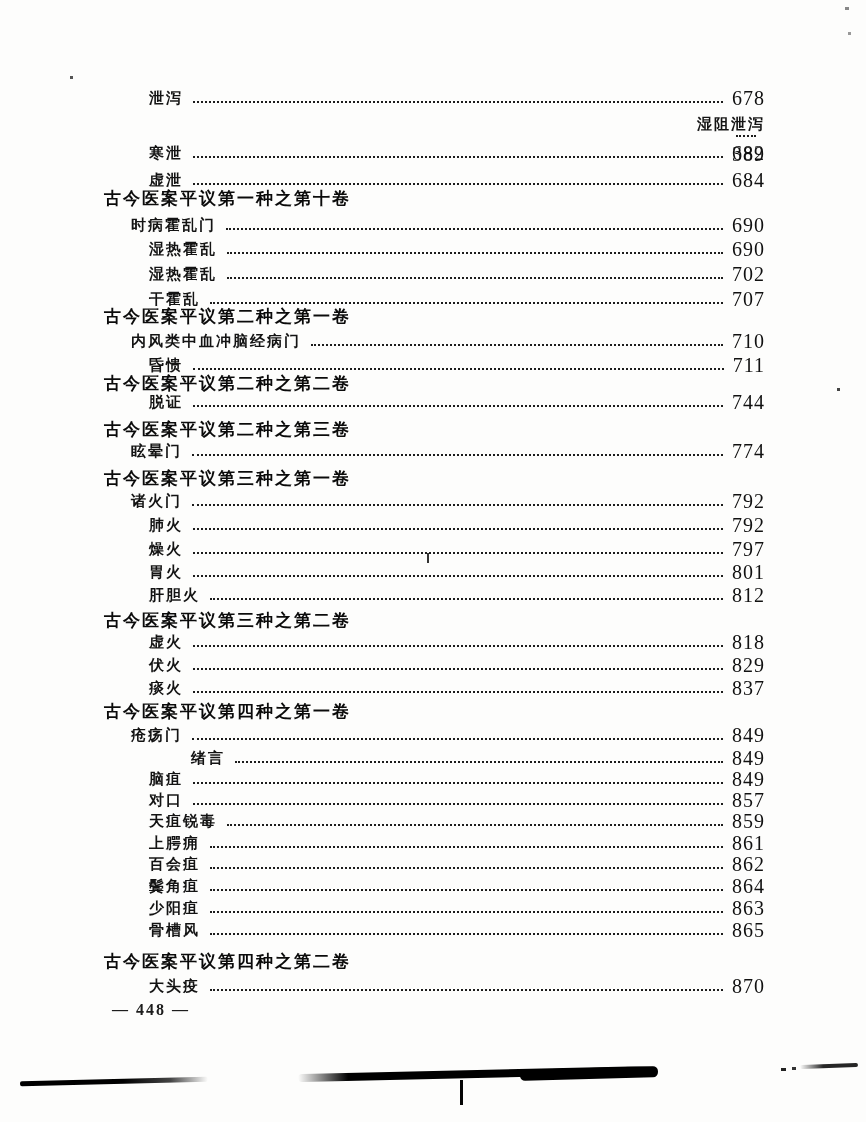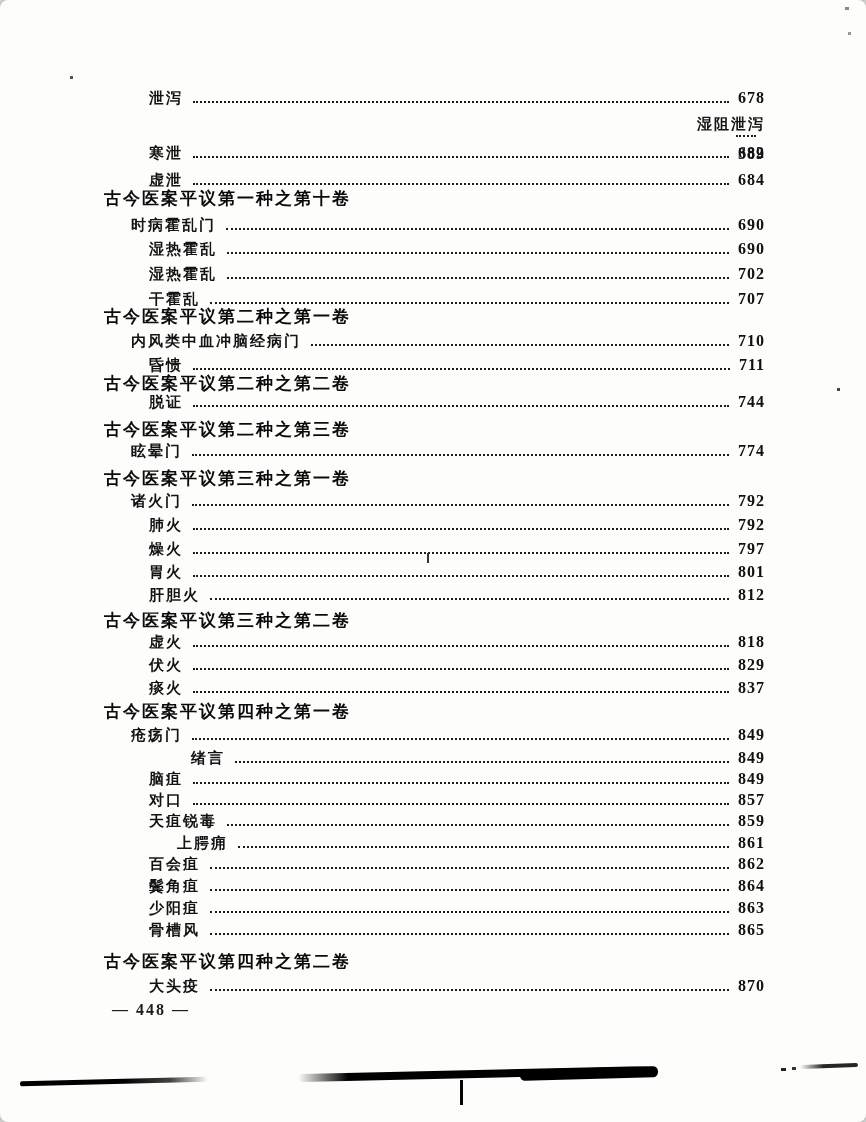--- a/index.html
+++ b/index.html
@@ -1,39 +1,38 @@
 <!DOCTYPE html>
 <html><head>
 <meta charset="utf-8">
 <style>
   html,body{margin:0;padding:0;background:#d9d9d9;}
   .page{
     position:relative;width:866px;height:1122px;background:#fdfdfc;
     font-family:"Liberation Sans",sans-serif;overflow:hidden;
     box-shadow:0 0 6px rgba(0,0,0,.25);
-    border-radius:8px;
   }
   
   .row{
     position:absolute;right:101px;display:flex;align-items:flex-end;
     height:24px;color:#141414;
   }
   .row.l1{left:131px;}
   .row.l2{left:149px;}
   .row .t{
     font-size:15px;font-weight:700;letter-spacing:2px;line-height:22px;
     white-space:nowrap;color:#131313;
   }
   .row .leader{
     flex:1;min-width:20px;border-bottom:2px dotted #1c1c1c;
     margin:0 9px 6px 10px;
   }
   .row .pg{
-    font-family:"Liberation Serif",serif;font-size:16px;line-height:22px;
-    letter-spacing:1px;color:#111;font-weight:700;
+    font-family:"Liberation Serif",serif;font-size:20px;line-height:22px;
+    letter-spacing:1px;color:#111;font-weight:400;
   }
   .heading{
     position:absolute;left:104px;font-size:17px;font-weight:800;
     letter-spacing:2px;color:#0b0b0b;line-height:24px;white-space:nowrap;
   }
   .footer{
     position:absolute;left:112px;top:1001px;
     font-family:"Liberation Serif",serif;font-size:16px;font-weight:600;
     letter-spacing:2px;color:#1d1d1d;
   }
@@ -191,21 +190,21 @@
       <div class="row l2" style="top: 787px;">
         <span class="t">对口</span>
         <span class="leader"></span>
         <span class="pg">857</span>
       </div>
       <div class="row l2" style="top: 808px;">
         <span class="t">天疽锐毒</span>
         <span class="leader"></span>
         <span class="pg">859</span>
       </div>
-      <div class="row l2" style="top: 830px; margin-left: 28px;">
+      <div class="row l2" style="top: 830px;">
         <span class="t">上腭痈</span>
         <span class="leader"></span>
         <span class="pg">861</span>
       </div>
       <div class="row l2" style="top: 851px;">
         <span class="t">百会疽</span>
         <span class="leader"></span>
         <span class="pg">862</span>
       </div>
       <div class="row l2" style="top: 873px;">

